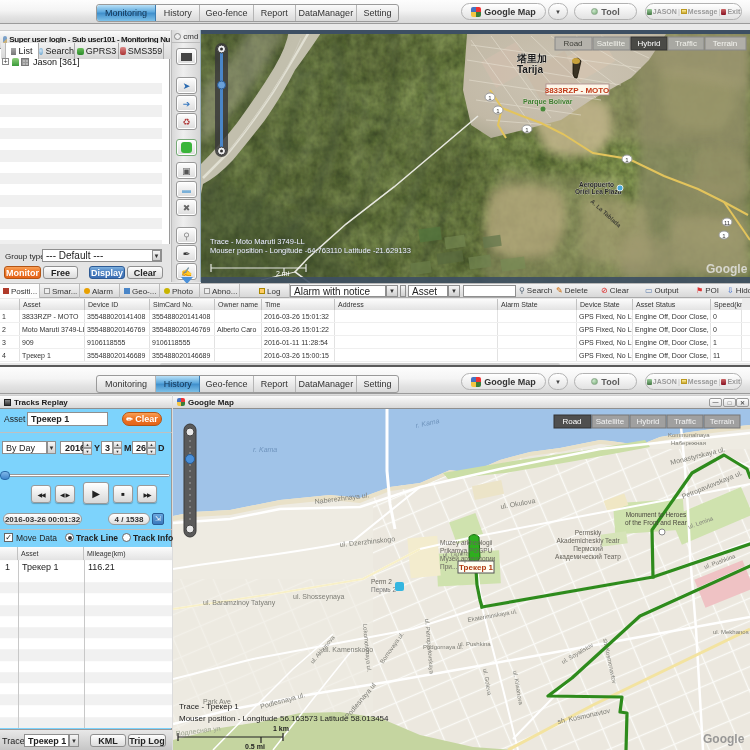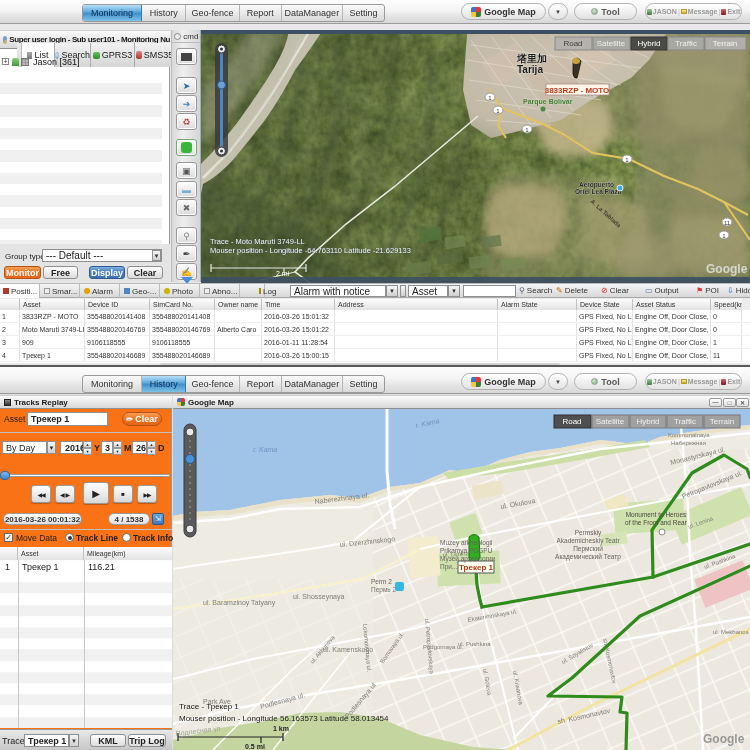--- a/index.html
+++ b/index.html
@@ -1,19 +1,19 @@
 <!DOCTYPE html>
 <html><head>
 <meta charset="utf-8">
 <style>
 *{margin:0;padding:0;box-sizing:border-box}
 body{width:750px;height:750px;font-family:"Liberation Sans",sans-serif;overflow:hidden;background:#fff;position:relative}
 .abs{position:absolute}
 .menubar{left:0;width:750px;height:24px;background:linear-gradient(#fdfdfd,#f4f4f4 45%,#e2e2e2 75%,#d8d8d8);border-bottom:1px solid #9b9b9b}
-.tabwrap{position:absolute;left:82px;width:303px;top:4px;height:18px;background:linear-gradient(#fafafa,#d9d9d9);border:1px solid #9a9a9a;border-radius:3px;display:flex;align-items:stretch}
+.tabwrap{position:absolute;left:96px;width:303px;top:4px;height:18px;background:linear-gradient(#fafafa,#d9d9d9);border:1px solid #9a9a9a;border-radius:3px;display:flex;align-items:stretch}
 .mtab{font-size:9px;color:#333;display:flex;align-items:center;justify-content:center;border-right:1px solid #b5b5b5;white-space:nowrap}
 .mtab.sel{background:linear-gradient(#b8e0f7,#5aa7dd 45%,#3f8ecb 50%,#7cc0e8);border-radius:3px 0 0 3px;color:#10304f;border-right:1px solid #3c7cb0}
 .pill{position:absolute;height:17px;background:linear-gradient(#ffffff,#e2e2e2);border:1px solid #b2b2b2;border-radius:9px;font-size:9px;color:#666;font-weight:bold;display:flex;align-items:center;justify-content:center;gap:3px}
 .ptxt{color:#5a5a5a}
 
 .ptitle{background:linear-gradient(#fbfbfb,#d8d8d8);border-top:1px solid #cfcfcf;border-bottom:1px solid #8f8f8f;font-size:8px;font-weight:bold;color:#1a1a1a;display:flex;align-items:center;padding-left:2px;white-space:nowrap;overflow:hidden}
 .ltab{font-size:9px;color:#222;display:flex;align-items:center;justify-content:center;gap:2px;border-right:1px solid #aaa;background:linear-gradient(#f2f2f2,#d5d5d5)}
 .ltab.on{background:#fff}
 .btn{border:1px solid #8f8f8f;border-radius:3px;background:linear-gradient(#fdfdfd,#dcdcdc);font-size:9px;color:#222;display:flex;align-items:center;justify-content:center;font-weight:bold}
 .btn.orange{background:linear-gradient(#f9a158,#ed7423 45%,#e4641a);border-color:#b35413;color:#fff}
@@ -66,21 +66,21 @@
         <span style="width:6px;height:5px;background:linear-gradient(#fe9,#ca3);border:1px solid #b92"></span>
         <span style="color:#9a9a9a">Message</span>
         <span style="color:#ccc">|</span>
         <span style="width:5px;height:6px;background:linear-gradient(#c66,#812);border-radius:1px"></span>
         <span style="color:#9a9a9a">Exit</span>
       </div>
   </div>
 
   <div class="abs" style="top:30px;left:0;width:170px;height:252px;background:#fff;border-right:1px solid #9a9a9a">
     <div class="ptitle abs" style="top:0;left:0;width:170px;height:19px;letter-spacing:-0.4px"><span style="display:inline-block;width:8px;height:8px;margin:0 2px 0 1px;background:linear-gradient(135deg,#7aa0c8 50%,#c8b07a 50%);border-radius:2px"></span>Super user login - Sub user101 - Monitoring Nu</div>
-    <div class="abs" style="top:13px;left:17px;width:170px;height:24px;display:flex;background:linear-gradient(#ececec,#d8d8d8)">
+    <div class="abs" style="top:13px;left:1px;width:170px;height:16px;display:flex;background:linear-gradient(#ececec,#d8d8d8)">
       <div style="width:5px;border-right:1px solid #bbb"></div>
       <div class="ltab on" style="width:33px"><span style="display:inline-block;width:5px;height:7px;background:linear-gradient(#aaa,#777)"></span>List</div>
       <div class="ltab" style="width:36px"><span style="display:inline-block;width:7px;height:7px;background:radial-gradient(circle at 40% 40%,#cfe4f4,#5a9ac8);border-radius:50%"></span>Search</div>
       <div class="ltab" style="width:44px"><span style="display:inline-block;width:7px;height:7px;background:linear-gradient(#6abf5a,#2a8a2a);border-radius:2px"></span>GPRS3</div>
       <div class="ltab" style="width:45px"><span style="display:inline-block;width:6px;height:8px;background:linear-gradient(#d88,#a33);border-radius:2px"></span>SMS359</div>
     </div>
     <div class="abs" style="top:26px;left:0;width:170px;height:11px;font-size:9px;color:#111;display:flex;align-items:center">
         <span style="margin-left:2px;width:7px;height:7px;border:1px solid #888;background:#fff;font-size:7px;line-height:6px;text-align:center;color:#333">+</span>
         <span style="margin-left:3px;width:7px;height:8px;background:linear-gradient(#8fcf7a,#3a9a3a);border-radius:2px 2px 0 0"></span>
         <span style="margin-left:2px;width:8px;height:8px;background:#b8b8b8;border:1px solid #777;background-image:linear-gradient(#999 1px,transparent 1px),linear-gradient(90deg,#999 1px,transparent 1px);background-size:3px 3px"></span>
@@ -331,21 +331,21 @@
 </svg>
   </div>
 
   <div class="abs" style="top:283px;left:0;width:750px;height:15px;background:linear-gradient(#f4f4f4,#d8d8d8);border-top:1px solid #b8b8b8;border-bottom:1px solid #aaa">
     <div class="toolbtn abs" style="left:0;top:0;width:40px;height:14px;background:#fdfdfd;border-right:1px solid #bbb;padding-left:3px"><span style="width:6px;height:6px;background:#b03a2a;display:inline-block"></span>Positi...</div>
     <div class="toolbtn abs" style="left:41px;top:0;width:39px;height:14px;border-right:1px solid #bbb;padding-left:3px"><span style="width:6px;height:6px;border:1px solid #999;background:#eee;display:inline-block"></span>Smar...</div>
     <div class="toolbtn abs" style="left:81px;top:0;width:39px;height:14px;border-right:1px solid #bbb;padding-left:3px"><span style="width:6px;height:6px;background:#e8a000;border-radius:50%;display:inline-block"></span>Alarm</div>
     <div class="toolbtn abs" style="left:121px;top:0;width:39px;height:14px;border-right:1px solid #bbb;padding-left:3px"><span style="width:6px;height:6px;background:#4a86c8;display:inline-block"></span>Geo-...</div>
     <div class="toolbtn abs" style="left:161px;top:0;width:39px;height:14px;border-right:1px solid #bbb;padding-left:3px"><span style="width:6px;height:6px;background:#c8b400;border-radius:50%;display:inline-block"></span>Photo</div>
     <div class="toolbtn abs" style="left:201px;top:0;width:39px;height:14px;border-right:1px solid #bbb;padding-left:3px"><span style="width:6px;height:6px;border:1px solid #999;background:#eee;display:inline-block"></span>Abno...</div>
-    <div class="toolbtn abs" style="left:241px;top:0;width:24px;height:14px;border-right:1px solid #bbb;padding-left:18px"><span style="width:6px;height:6px;border:1px solid #a80;background:#fc6;display:inline-block"></span>Log</div>
+    <div class="toolbtn abs" style="left:241px;top:0;width:49px;height:14px;border-right:1px solid #bbb;padding-left:18px"><span style="width:6px;height:6px;border:1px solid #a80;background:#fc6;display:inline-block"></span>Log</div>
     <div class="combo abs" style="left:290px;top:1px;width:96px;height:12px">Alarm with notice</div>
     <div class="arrowbtn abs" style="left:386px;top:1px;width:12px;height:12px">▼</div>
     <div class="arrowbtn abs" style="left:400px;top:1px;width:6px;height:12px"></div>
     <div class="combo abs" style="left:408px;top:1px;width:40px;height:12px">Asset</div>
     <div class="arrowbtn abs" style="left:448px;top:1px;width:12px;height:12px">▼</div>
     <div class="combo abs" style="left:463px;top:1px;width:53px;height:12px"></div>
     <div class="toolbtn abs" style="left:519px;top:2px"><span style="color:#567">⚲</span>Search</div>
     <div class="toolbtn abs" style="left:556px;top:2px"><span style="color:#c60">✎</span>Delete</div>
     <div class="toolbtn abs" style="left:601px;top:2px"><span style="color:#d22">⊘</span>Clear</div>
     <div class="toolbtn abs" style="left:645px;top:2px"><span style="color:#57a">▭</span>Output</div>
@@ -452,21 +452,21 @@
         <span style="color:#9a9a9a">JASON</span>
         <span style="color:#ccc">|</span>
         <span style="width:6px;height:5px;background:linear-gradient(#fe9,#ca3);border:1px solid #b92"></span>
         <span style="color:#9a9a9a">Message</span>
         <span style="color:#ccc">|</span>
         <span style="width:5px;height:6px;background:linear-gradient(#c66,#812);border-radius:1px"></span>
         <span style="color:#9a9a9a">Exit</span>
       </div>
   </div>
 
-  <div class="abs" id="panel2" style="top:28px;left:0;width:172px;height:355px;background:#f97316;border-right:1px solid #9a9a9a">
+  <div class="abs" id="panel2" style="top:28px;left:0;width:172px;height:355px;background:#7dd3fc;border-right:1px solid #9a9a9a">
     <div class="ptitle abs" style="top:0;left:0;width:172px;height:14px"><span style="display:inline-block;width:7px;height:7px;background:linear-gradient(#888,#333);border:1px solid #222;margin:0 3px 0 2px"></span>Tracks Replay</div>
     <span class="abs" style="left:4px;top:19px;font-size:8.5px;color:#222">Asset</span>
     <div class="combo abs" style="left:27px;top:17px;width:81px;height:14px;font-size:9px;font-weight:bold">Трекер 1</div>
     <div class="btn orange abs" style="left:122px;top:17px;width:40px;height:14px;border-radius:7px"><span style="font-size:8px">✏</span>&nbsp;Clear</div>
     <div class="abs" style="left:0;top:37px;width:172px;height:1px;background:#c0c0c0"></div>
     <div class="combo abs" style="left:2px;top:46px;width:45px;height:13px;font-size:9px;font-weight:normal">By Day</div>
     <div class="arrowbtn abs" style="left:47px;top:46px;width:9px;height:13px">▼</div>
     <div class="spin abs" style="left:60px;top:46px;width:23px;padding-left:4px">2016</div>
     <div class="updown abs" style="left:83px;top:46px">
         <div>▲</div>

